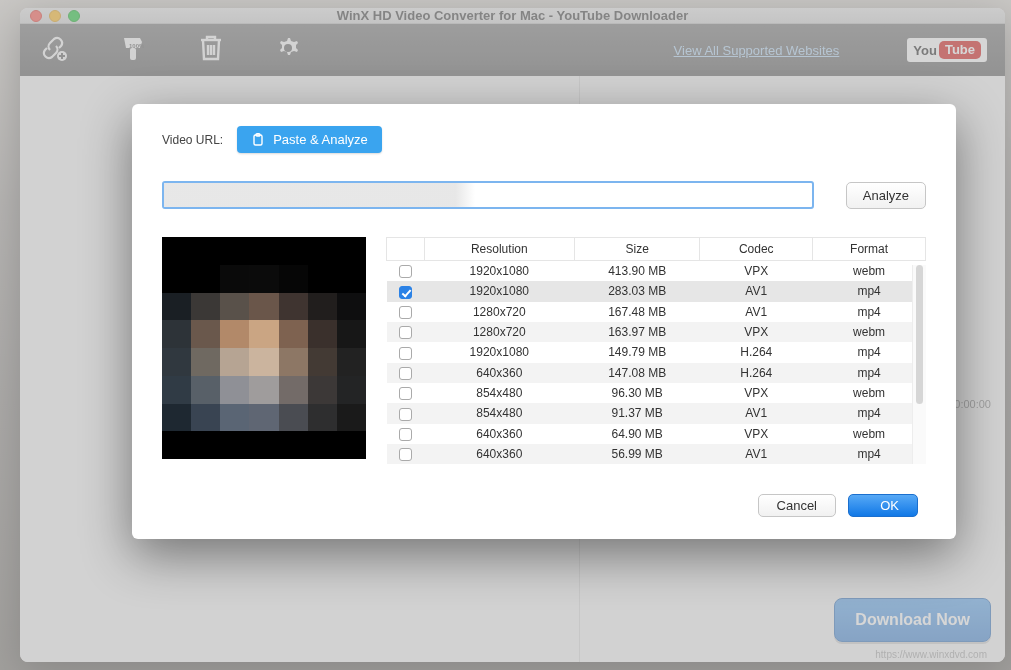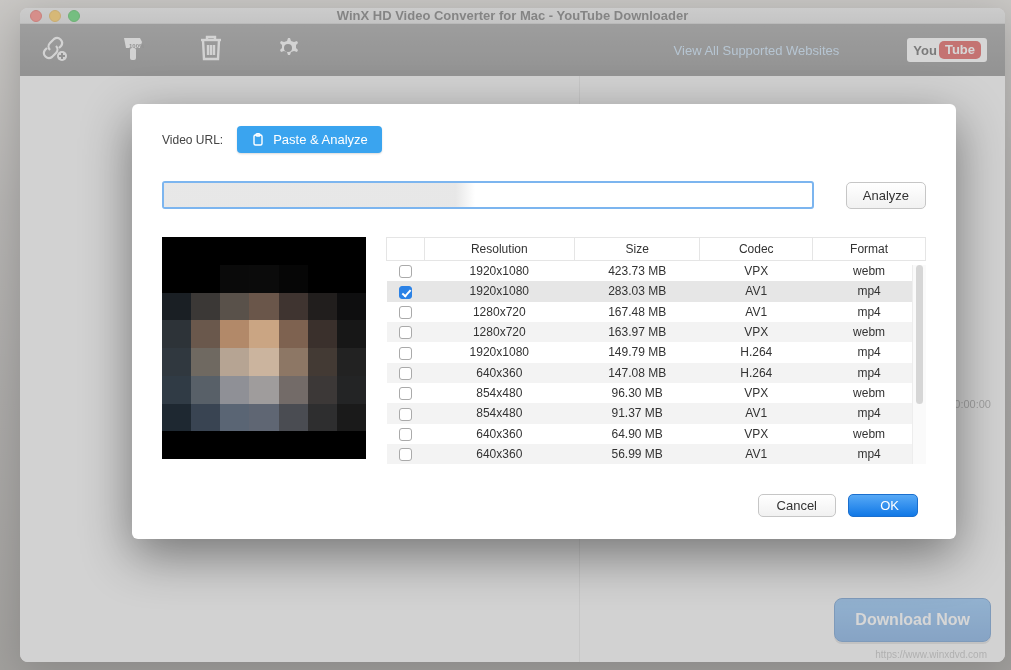--- a/index.html
+++ b/index.html
@@ -53,20 +53,21 @@
       display: flex;
       align-items: center;
       padding: 0 18px;
       gap: 50px;
     }
     .toolbar-icon { color: #fff; opacity: 0.95; }
     .toolbar-spacer { flex: 1; }
     .supported-link {
       color: #b9daf7;
       font-size: 13px;
+      text-decoration: underline;
       margin-right: 18px;
       text-align: right;
     }
     .youtube-badge {
       background: #fff;
       border-radius: 3px;
       display: flex;
       align-items: center;
       padding: 2px 6px;
       gap: 2px;
@@ -377,21 +378,21 @@
             <th class="col-res">Resolution</th>
             <th class="col-size">Size</th>
             <th class="col-codec">Codec</th>
             <th class="col-format">Format</th>
           </tr>
         </thead>
         <tbody id="format-rows">
             <tr>
               <td><span class="chk"></span></td>
               <td>1920x1080</td>
-              <td>423.73 MB</td>
+              <td>413.90 MB</td>
               <td>VPX</td>
               <td>webm</td>
             </tr>
             <tr class="selected">
               <td><span class="chk checked"></span></td>
               <td>1920x1080</td>
               <td>283.03 MB</td>
               <td>AV1</td>
               <td>mp4</td>
             </tr>

